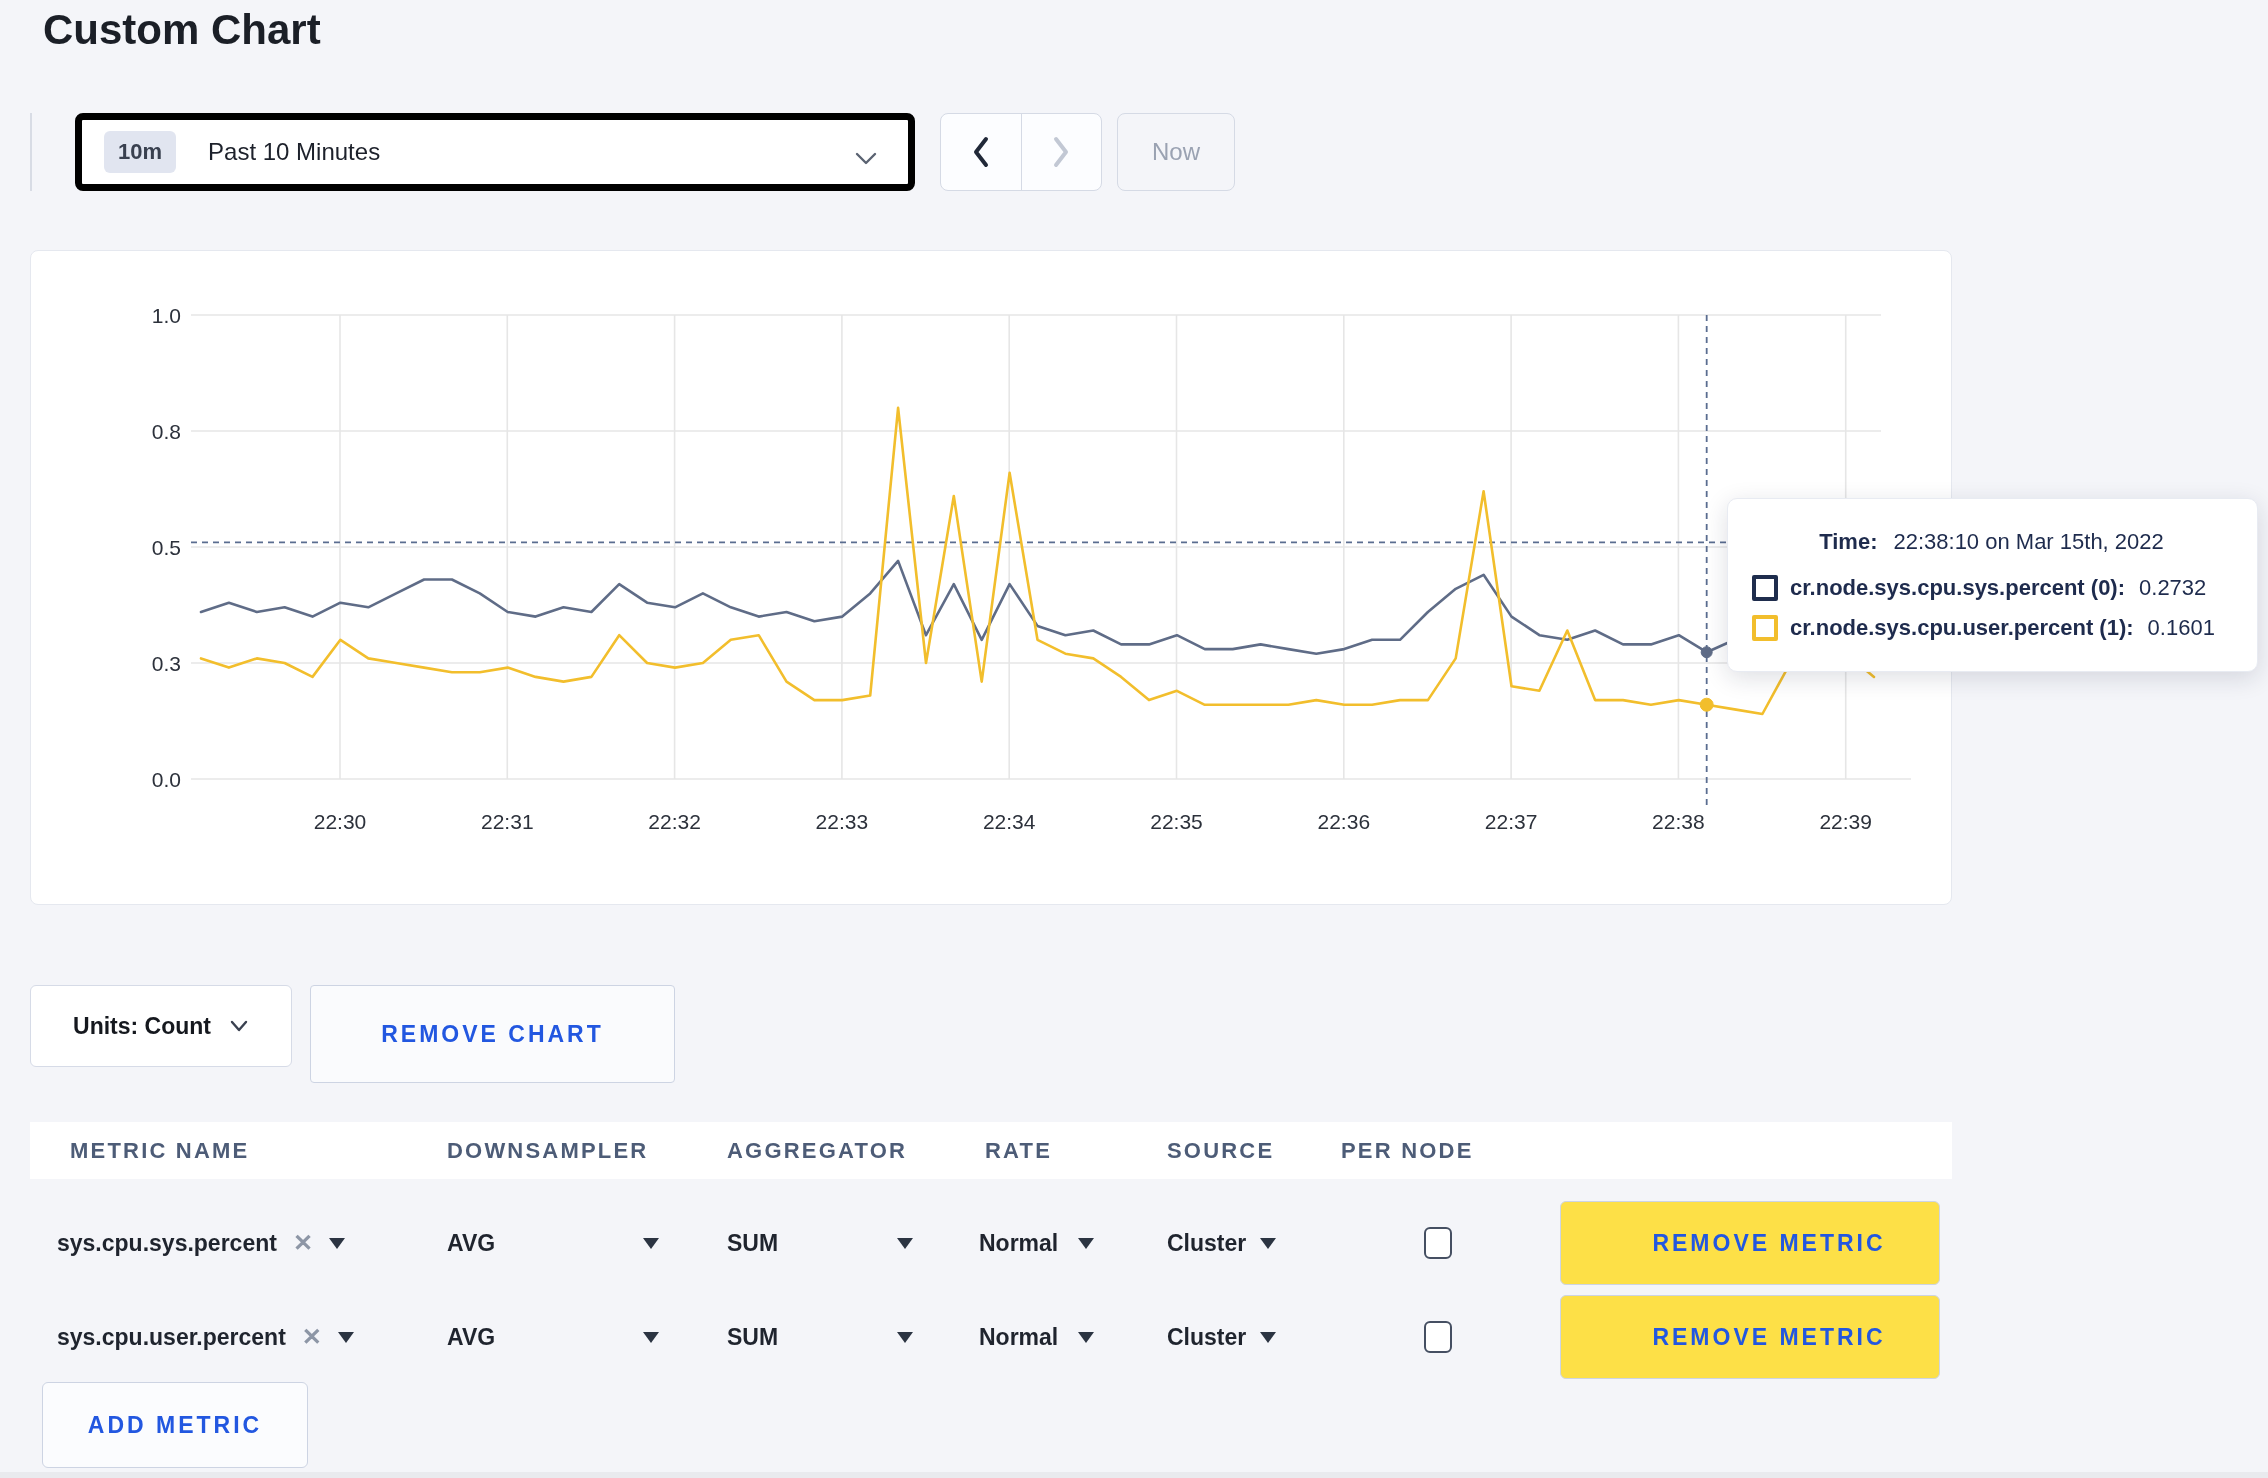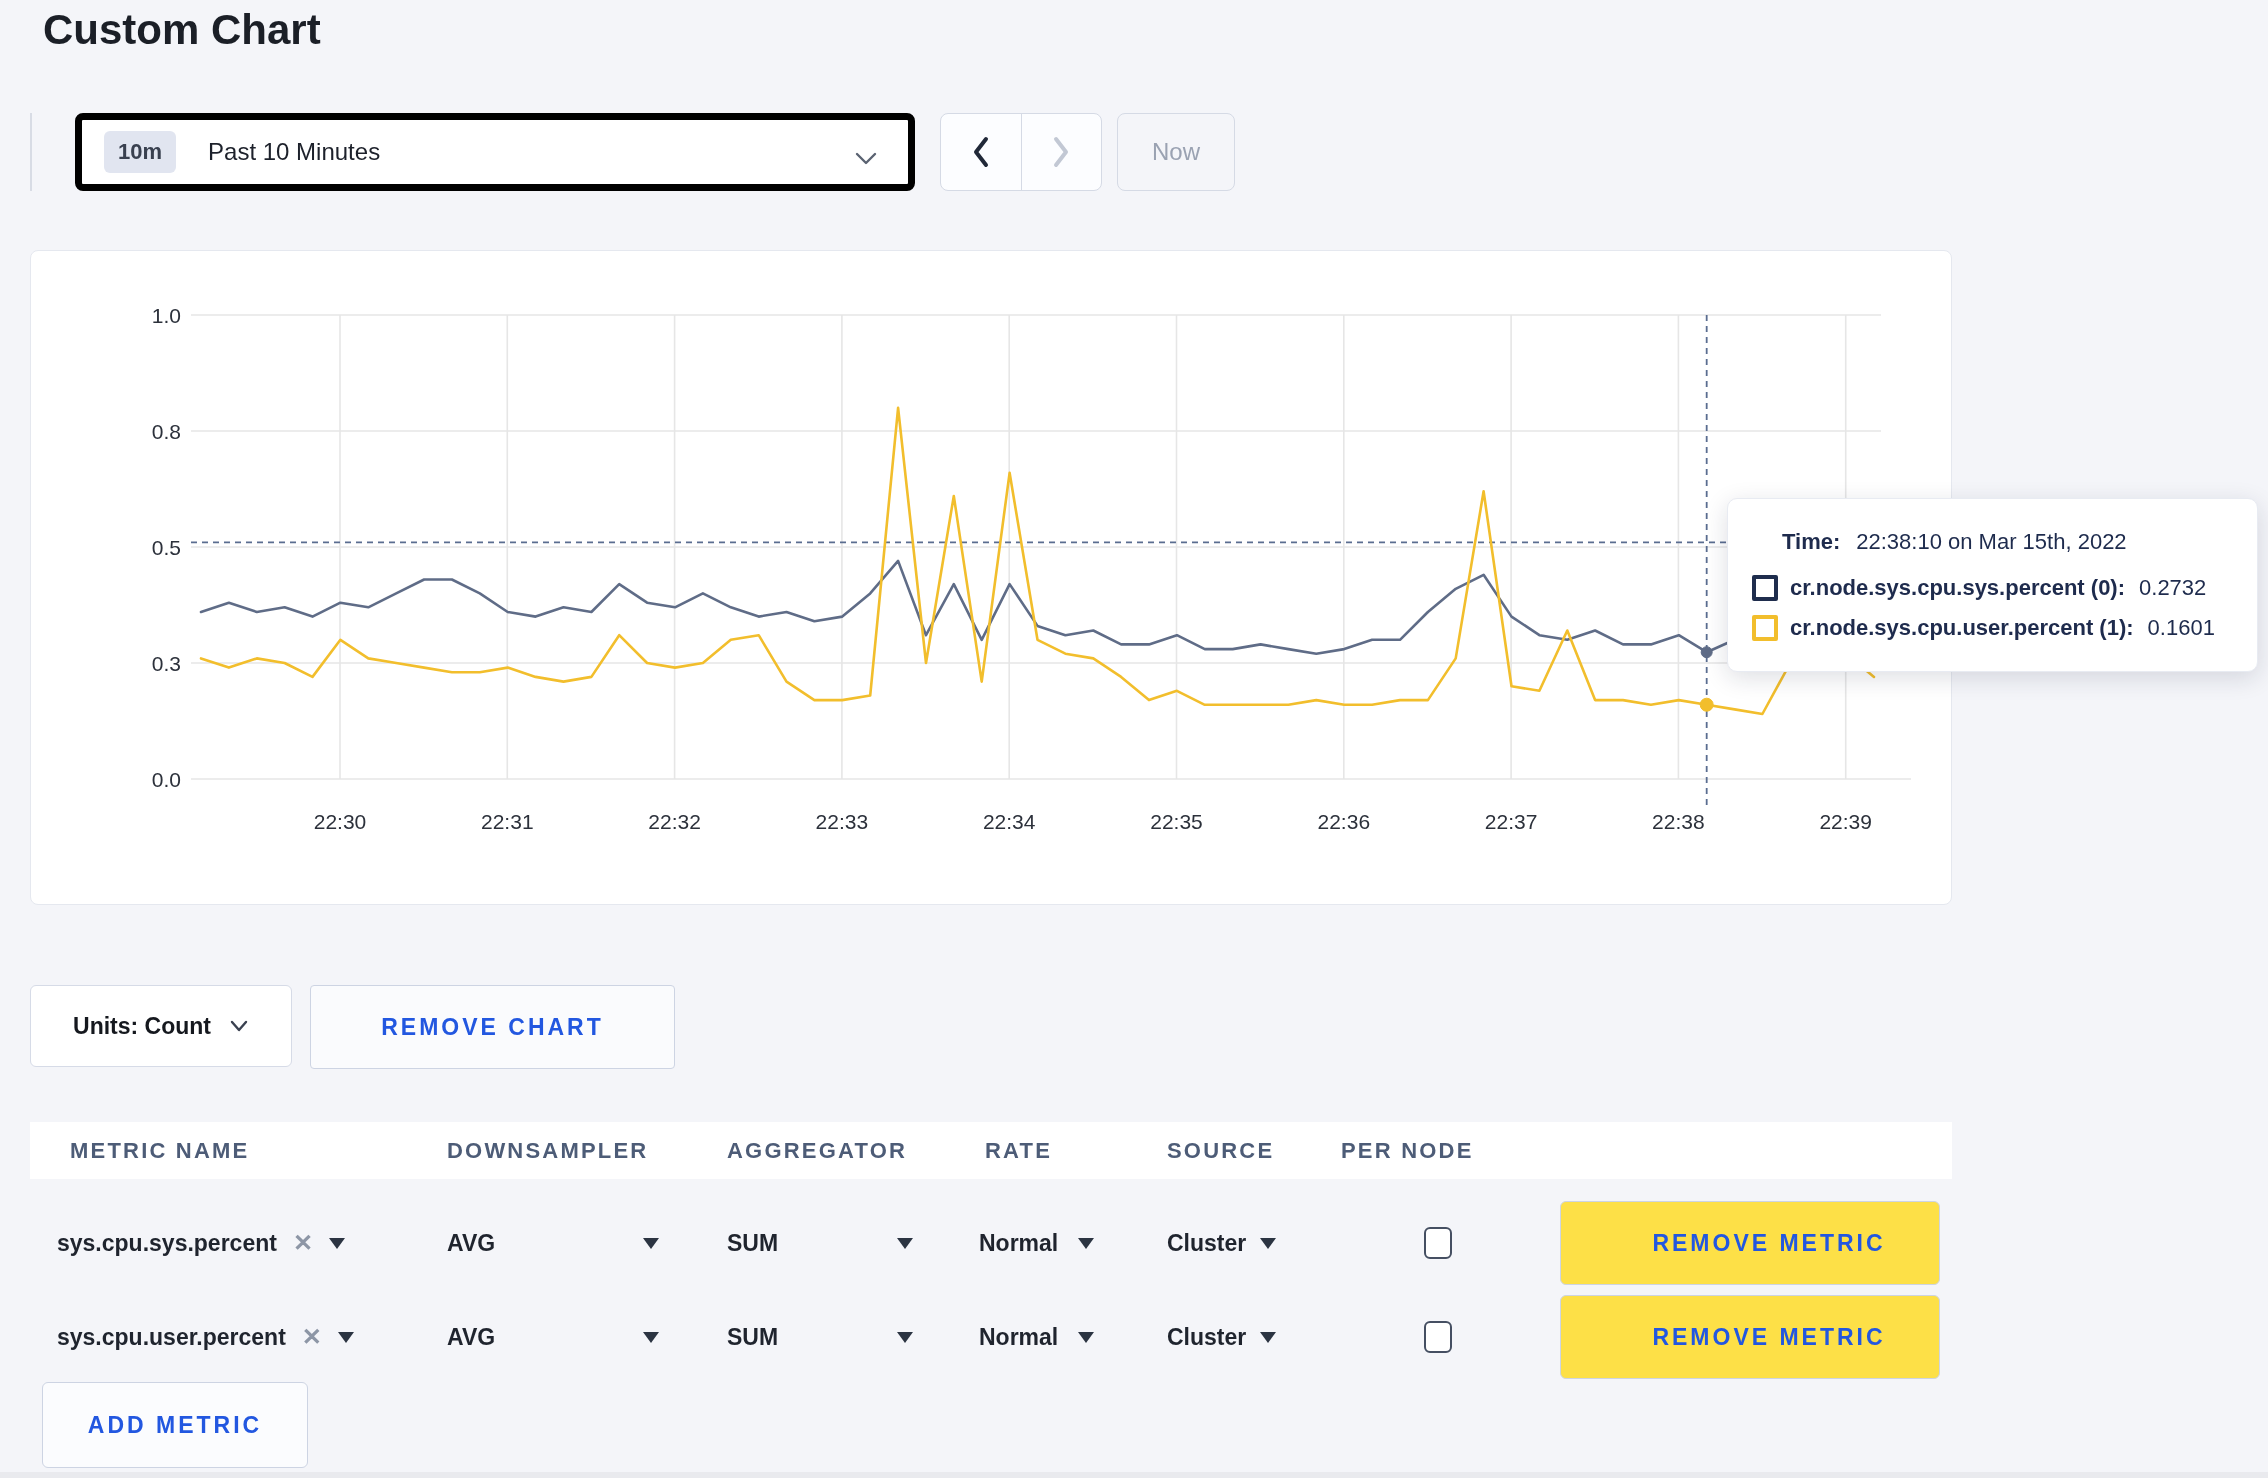--- a/index.html
+++ b/index.html
@@ -34,31 +34,31 @@
   
   .chart-card{position:absolute;left:30px;top:250px;width:1922px;height:655px;background:#fff;
       border:1px solid #e5e8ef;border-radius:8px;box-sizing:border-box;}
   .chart-card svg{display:block;}
   svg text{font-family:"Liberation Sans",sans-serif;}
 
   
   .tooltip{position:absolute;left:1727px;top:498px;width:531px;background:#fff;border:1px solid #e8ebf2;
       border-radius:10px;box-shadow:0 6px 24px rgba(20,30,60,.14);padding:30px 26px 30px 24px;
       box-sizing:border-box;color:#1e2b4d;font-size:22px;z-index:5;}
-  .tt-time{margin-left:30px;margin-bottom:20px;}
+  .tt-time{margin-bottom:20px;text-align:center;}
   .tt-time .lbl{font-weight:700;margin-right:16px;}
   .tt-row{display:flex;align-items:center;margin-top:14px;}
   .swatch{width:18px;height:18px;border:4px solid #1f2d4d;border-radius:2px;background:#fff;margin-right:12px;flex:none;}
   .tt-row .lbl{font-weight:700;margin-right:14px;white-space:nowrap;}
 
   
   .units-dd{position:absolute;left:30px;top:985px;width:262px;height:82px;background:#fff;border:1px solid #d6dbe7;
       border-radius:6px;display:flex;align-items:center;justify-content:center;gap:18px;cursor:pointer;box-sizing:border-box;}
   .units-dd span{font-size:23px;font-weight:700;color:#15181e;}
-  .remove-chart-btn{position:absolute;left:310px;top:985px;width:365px;height:84px;background:#fafbfd;}
+  .remove-chart-btn{position:absolute;left:310px;top:985px;width:365px;height:98px;background:#fafbfd;}
 
   
   .tbl-header{position:absolute;left:30px;top:1122px;width:1922px;height:57px;background:#fff;}
   .tbl-header span{position:absolute;top:50%;transform:translateY(-50%);font-size:22px;font-weight:700;
       letter-spacing:2.2px;color:#4d5c77;white-space:nowrap;}
   .h-metric{left:40px;} .h-down{left:417px;} .h-agg{left:697px;} .h-rate{left:955px;} .h-src{left:1137px;} .h-node{left:1311px;}
 
   .m-row{position:absolute;left:0;width:2268px;height:86px;}
   .m-row .cell{position:absolute;top:0;height:86px;display:flex;align-items:center;font-size:23px;color:#1f242e;font-weight:bold;}
   .c-metric{left:57px;gap:16px;}

